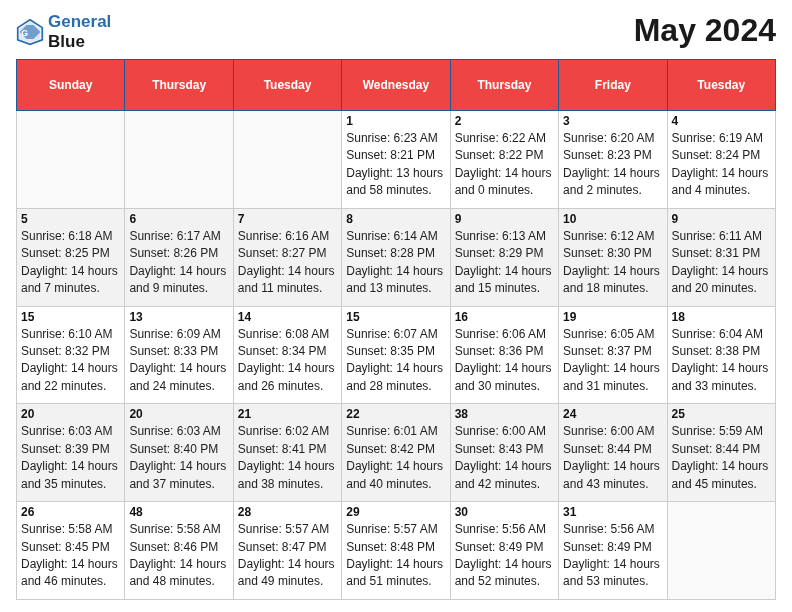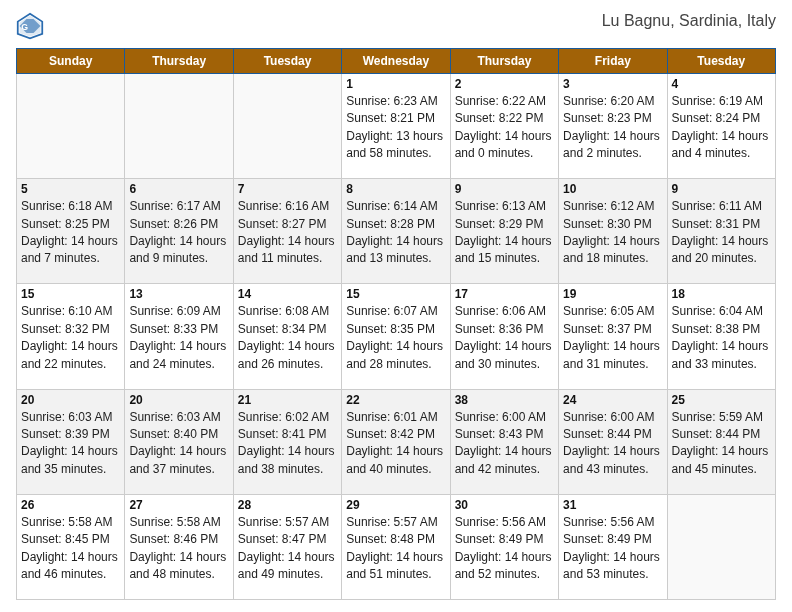--- a/index.html
+++ b/index.html
@@ -45,25 +45,25 @@
       color: #444;
     }
     .calendar {
       flex: 1;
       border: 1px solid #ccc;
       border-collapse: collapse;
       width: 100%;
       table-layout: fixed;
     }
     .calendar th {
-      background: #a16207;
+      background: #ef4444;
       color: #fff;
       text-align: center;
       font-size: 12px;
-      padding: 5px 2px;
+      padding: 18px 2px;
       border: 1px solid #1a5a9a;
     }
     .calendar td {
       vertical-align: top;
       border: 1px solid #ccc;
       padding: 3px 4px;
       font-size: 9.5px;
       color: #222;
       background: #fff;
       height: 80px;
@@ -92,23 +92,29 @@
 <div class="page">
   <div class="header">
     <div class="logo">
       <svg class="logo-icon" viewBox="0 0 32 32">
         <rect x="0" y="0" width="32" height="32" fill="none"></rect>
         <polygon points="16,4 28,12 28,24 16,28 4,24 4,12" fill="#2a6cb0" opacity="0.15"></polygon>
         <polygon points="16,2 30,11 30,25 16,30 2,25 2,11" fill="none" stroke="#2a6cb0" stroke-width="2"></polygon>
         <polygon points="20,8 28,16 20,24 12,24 4,16 12,8" fill="#2a6cb0" opacity="0.6"></polygon>
         <text x="6" y="20" font-size="10" fill="#fff" font-weight="bold">G</text>
       </svg>
+      <div>
+        <div style="font-size:17px;font-weight:bold;color:#1a1a1a;line-height:1.15;">
+          <span style="color:#2a6cb0;">General</span>
+        </div>
+        <div style="font-size:17px;font-weight:bold;color:#1a1a1a;line-height:1.15;">Blue</div>
+      </div>
     </div>
     <div class="title-block">
-      <div class="subtitle">Lu Bagnu, Sardinia, Italy</div>
+      <div class="main-title">May 2024</div>
     </div>
   </div>
 
   <table class="calendar" id="cal-table">
     <thead>
       <tr id="cal-header">
           <th>Sunday</th>
           <th>Thursday</th>
           <th>Tuesday</th>
           <th>Wednesday</th>
@@ -180,21 +186,21 @@
           </td>
           <td>
             <div class="day-num">14</div>
             <div class="cell-info">Sunrise: 6:08 AM<br>Sunset: 8:34 PM<br>Daylight: 14 hours<br>and 26 minutes.</div>
           </td>
           <td>
             <div class="day-num">15</div>
             <div class="cell-info">Sunrise: 6:07 AM<br>Sunset: 8:35 PM<br>Daylight: 14 hours<br>and 28 minutes.</div>
           </td>
           <td>
-            <div class="day-num">17</div>
+            <div class="day-num">16</div>
             <div class="cell-info">Sunrise: 6:06 AM<br>Sunset: 8:36 PM<br>Daylight: 14 hours<br>and 30 minutes.</div>
           </td>
           <td>
             <div class="day-num">19</div>
             <div class="cell-info">Sunrise: 6:05 AM<br>Sunset: 8:37 PM<br>Daylight: 14 hours<br>and 31 minutes.</div>
           </td>
           <td>
             <div class="day-num">18</div>
             <div class="cell-info">Sunrise: 6:04 AM<br>Sunset: 8:38 PM<br>Daylight: 14 hours<br>and 33 minutes.</div>
           </td>
@@ -228,21 +234,21 @@
             <div class="day-num">25</div>
             <div class="cell-info">Sunrise: 5:59 AM<br>Sunset: 8:44 PM<br>Daylight: 14 hours<br>and 45 minutes.</div>
           </td>
         </tr>
         <tr>
           <td>
             <div class="day-num">26</div>
             <div class="cell-info">Sunrise: 5:58 AM<br>Sunset: 8:45 PM<br>Daylight: 14 hours<br>and 46 minutes.</div>
           </td>
           <td>
-            <div class="day-num">27</div>
+            <div class="day-num">48</div>
             <div class="cell-info">Sunrise: 5:58 AM<br>Sunset: 8:46 PM<br>Daylight: 14 hours<br>and 48 minutes.</div>
           </td>
           <td>
             <div class="day-num">28</div>
             <div class="cell-info">Sunrise: 5:57 AM<br>Sunset: 8:47 PM<br>Daylight: 14 hours<br>and 49 minutes.</div>
           </td>
           <td>
             <div class="day-num">29</div>
             <div class="cell-info">Sunrise: 5:57 AM<br>Sunset: 8:48 PM<br>Daylight: 14 hours<br>and 51 minutes.</div>
           </td>

